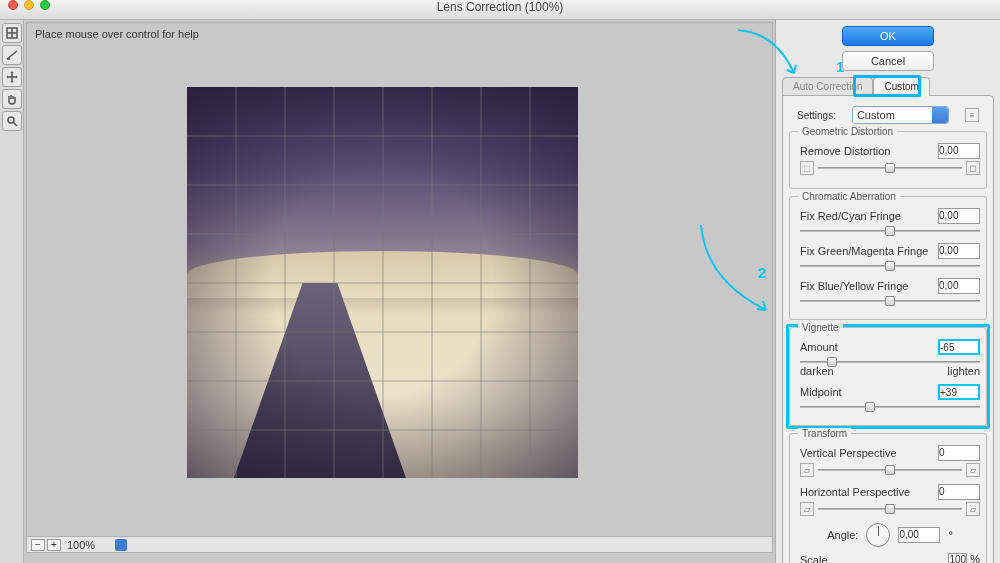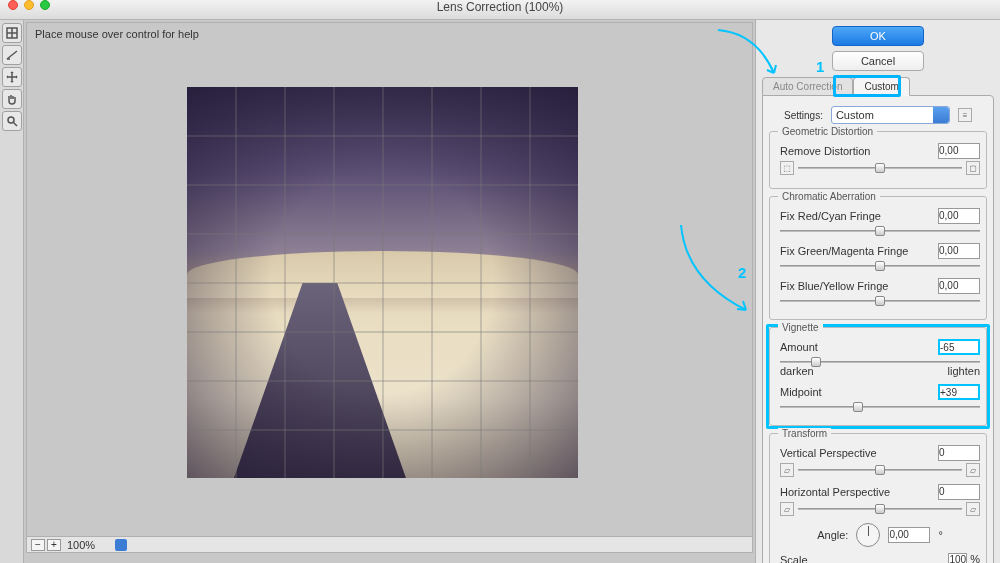--- a/index.html
+++ b/index.html
@@ -18,30 +18,30 @@
 .hint{position:absolute;top:5px;left:8px;font-size:11px;color:#333}
 .canvas-wrap{flex:1;position:relative;background:#c8c8c8;border:1px solid #b0b0b0;margin:2px 2px 10px 2px}
 .canvas{position:absolute;top:64px;left:160px;width:391px;height:391px;background:linear-gradient(180deg,#3b3352 0%,#5c5075 22%,#8d7f94 42%,#b9a693 50%,#e8dcc0 58%,#ede3cb 80%,#d8cdb0 100%);overflow:hidden}
 .road{position:absolute;top:50%;left:12%;width:44%;height:50%;background:linear-gradient(180deg,#6b637a 0%,#3b3348 100%);clip-path:polygon(40% 0,60% 0,100% 100%,0 100%)}
 .hill{position:absolute;top:42%;left:0;right:0;height:12%;background:linear-gradient(180deg,#d8c9aa,#e8dcc0);border-radius:80% 80% 0 0}
 .vign{position:absolute;inset:0;pointer-events:none;background:radial-gradient(circle at center,transparent 40%,rgba(30,20,50,0.65) 100%)}
 .grid{position:absolute;inset:0;pointer-events:none}
 .grid line{stroke:rgba(120,120,120,0.6);stroke-width:1}
 .footer{position:absolute;bottom:0;left:0;right:0;height:16px;background:#e5e5e5;border-top:1px solid #b0b0b0;display:flex;align-items:center;gap:2px;padding:0 4px}
 .footer .zbtn{width:14px;height:12px;border:1px solid #999;background:#f5f5f5;text-align:center;line-height:10px;font-size:10px}
-.panel{width:245px;background:#e8e8e8;border-left:1px solid #b0b0b0;position:relative;padding:6px 6px 0 6px}
+.panel{width:225px;background:#e8e8e8;border-left:1px solid #b0b0b0;position:relative;padding:6px 6px 0 6px}
 .btn-ok{display:block;width:92px;height:20px;background:linear-gradient(#4ea8f7,#1b7ae4);color:#fff;border:1px solid #1266c8;border-radius:4px;margin:0 auto 5px auto;font-size:11px}
 .btn-cancel{display:block;width:92px;height:20px;background:linear-gradient(#fff,#eee);border:1px solid #aaa;border-radius:4px;margin:0 auto 6px auto;font-size:11px}
 .tabs{display:flex;margin-top:4px;position:relative}
 .tab{padding:3px 10px;border:1px solid #aaa;background:#ddd;font-size:10px;border-radius:4px 4px 0 0;position:relative;z-index:2}
 .tab.inactive{color:#888;background:#e2e2e2}
 .tab.active{background:#f5f5f5;border-bottom:1px solid #f5f5f5}
 .tab-hot{position:absolute;left:71px;top:-2px;width:68px;height:22px;border:3px solid #00b4ff;border-radius:2px;z-index:5;pointer-events:none}
 .tabbody{border:1px solid #aaa;background:#f0f0f0;border-radius:0 4px 4px 4px;padding:6px 6px 8px 6px;margin-top:-1px}
-.row{display:flex;align-items:center;gap:8px;margin:4px 15px}
+.row{display:flex;align-items:center;gap:16px;margin:4px 8px}
 .row label{font-size:10px}
 .sel{flex:1;height:18px;border:1px solid #8aa8d8;border-radius:3px;background:#fff;padding:0 4px;display:flex;align-items:center;font-size:10px;position:relative}
 .sel:after{content:"";position:absolute;right:0;top:0;width:16px;height:100%;background:linear-gradient(#5aa0ee,#3b7cd4);border-radius:0 3px 3px 0}
 .fs{border:1px solid #bbb;border-radius:3px;padding:8px 6px 6px 10px;margin:7px 0;position:relative}
 .fs>legend{position:absolute;top:-6px;left:8px;background:#f0f0f0;padding:0 4px;font-size:10px;color:#555}
 .sliderrow{margin:3px 0 7px 0}
 .sliderrow .lbl{display:flex;justify-content:space-between;align-items:center;font-size:10px;margin-bottom:2px}
 .numbox{width:42px;height:16px;border:1px solid #999;background:#fff;text-align:left;font-size:10px;line-height:14px}
 .slider{position:relative;height:10px}
 .slider .track{position:absolute;top:4px;left:0;right:0;height:2px;background:#bbb;box-shadow:inset 0 1px 0 #999}

